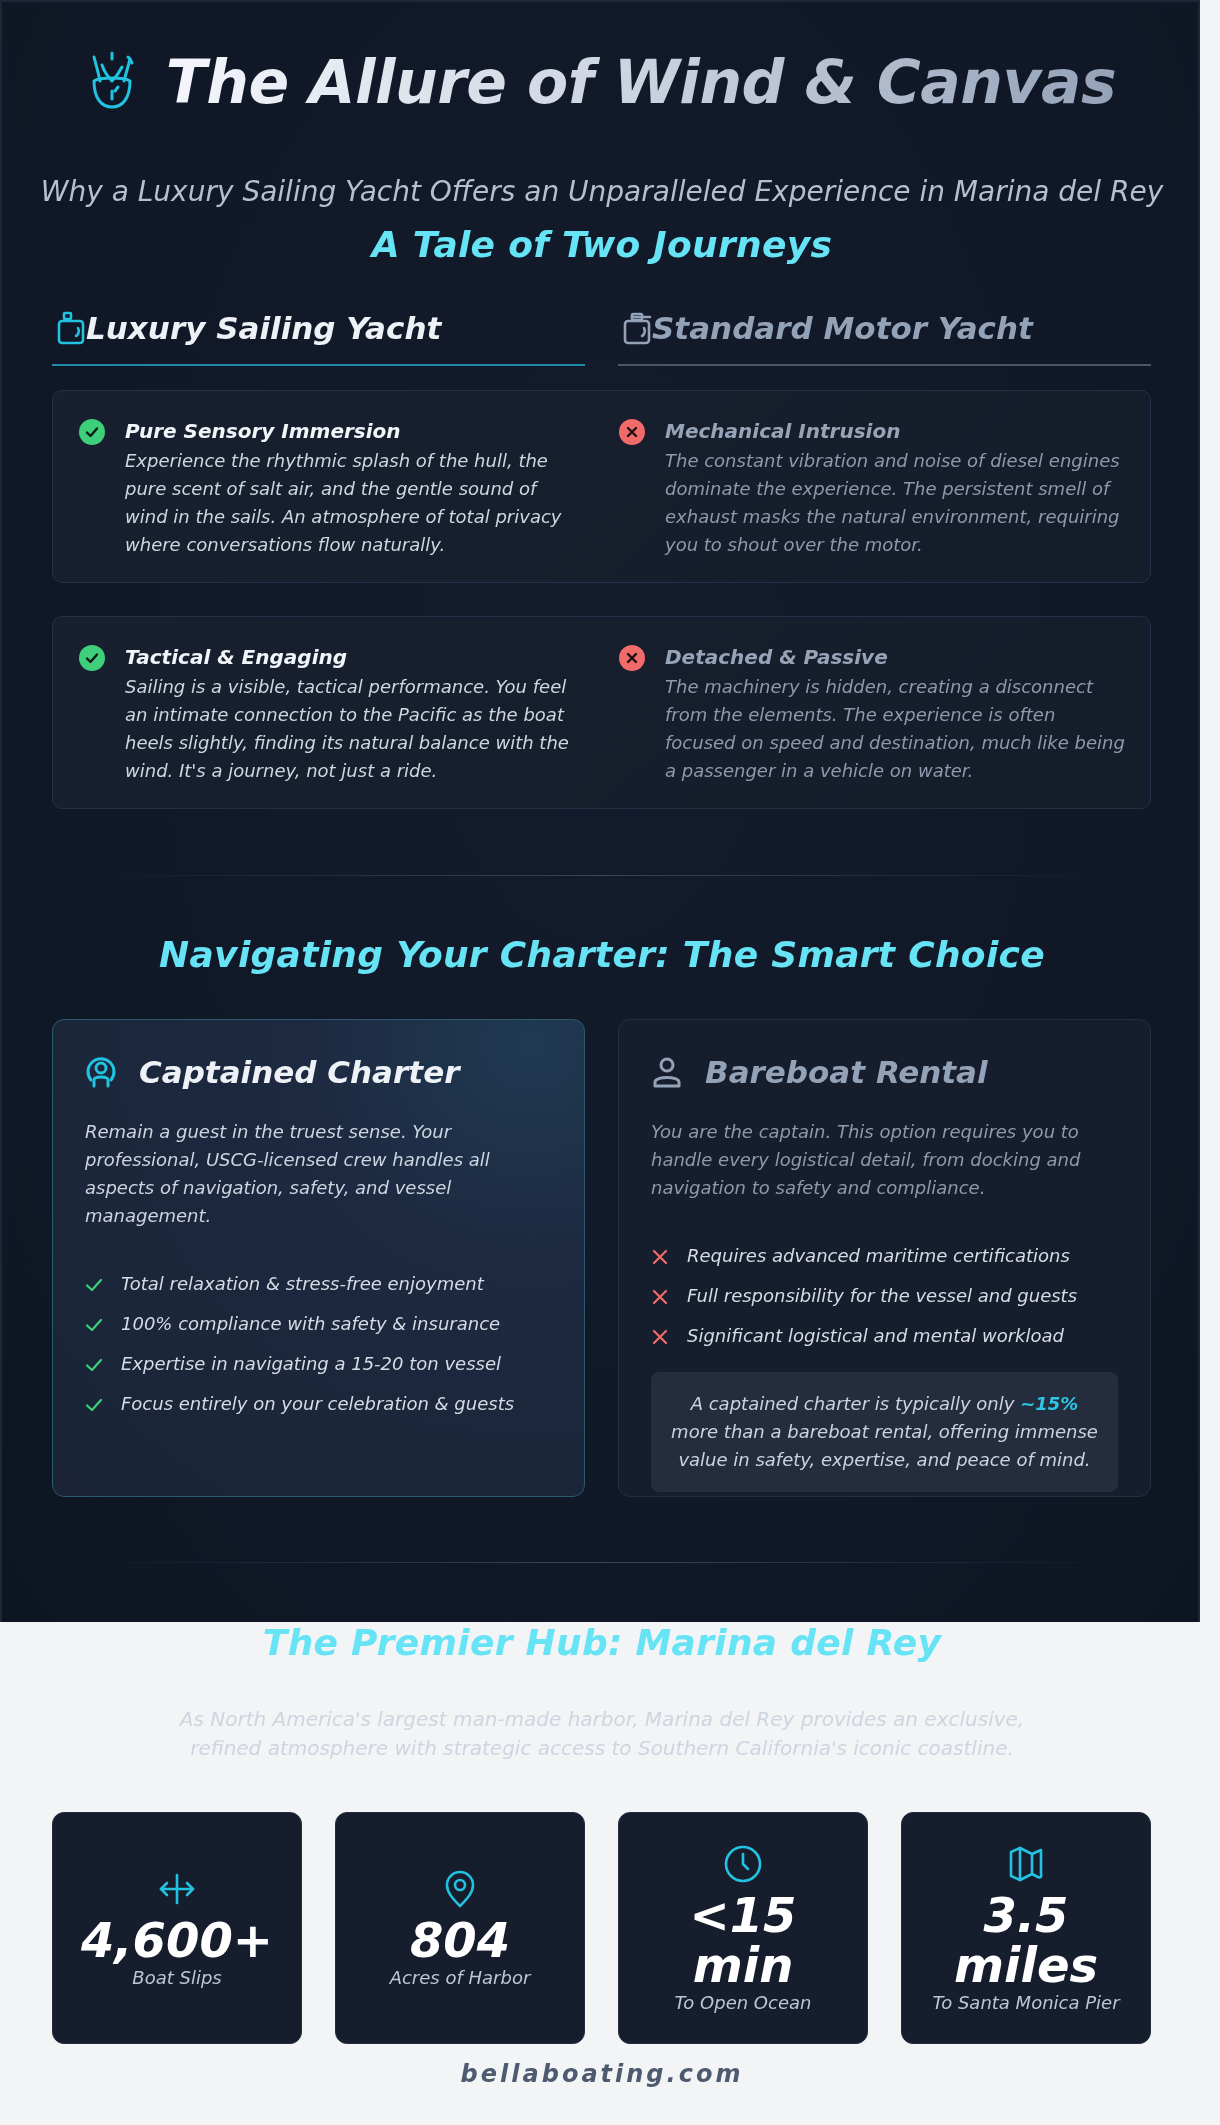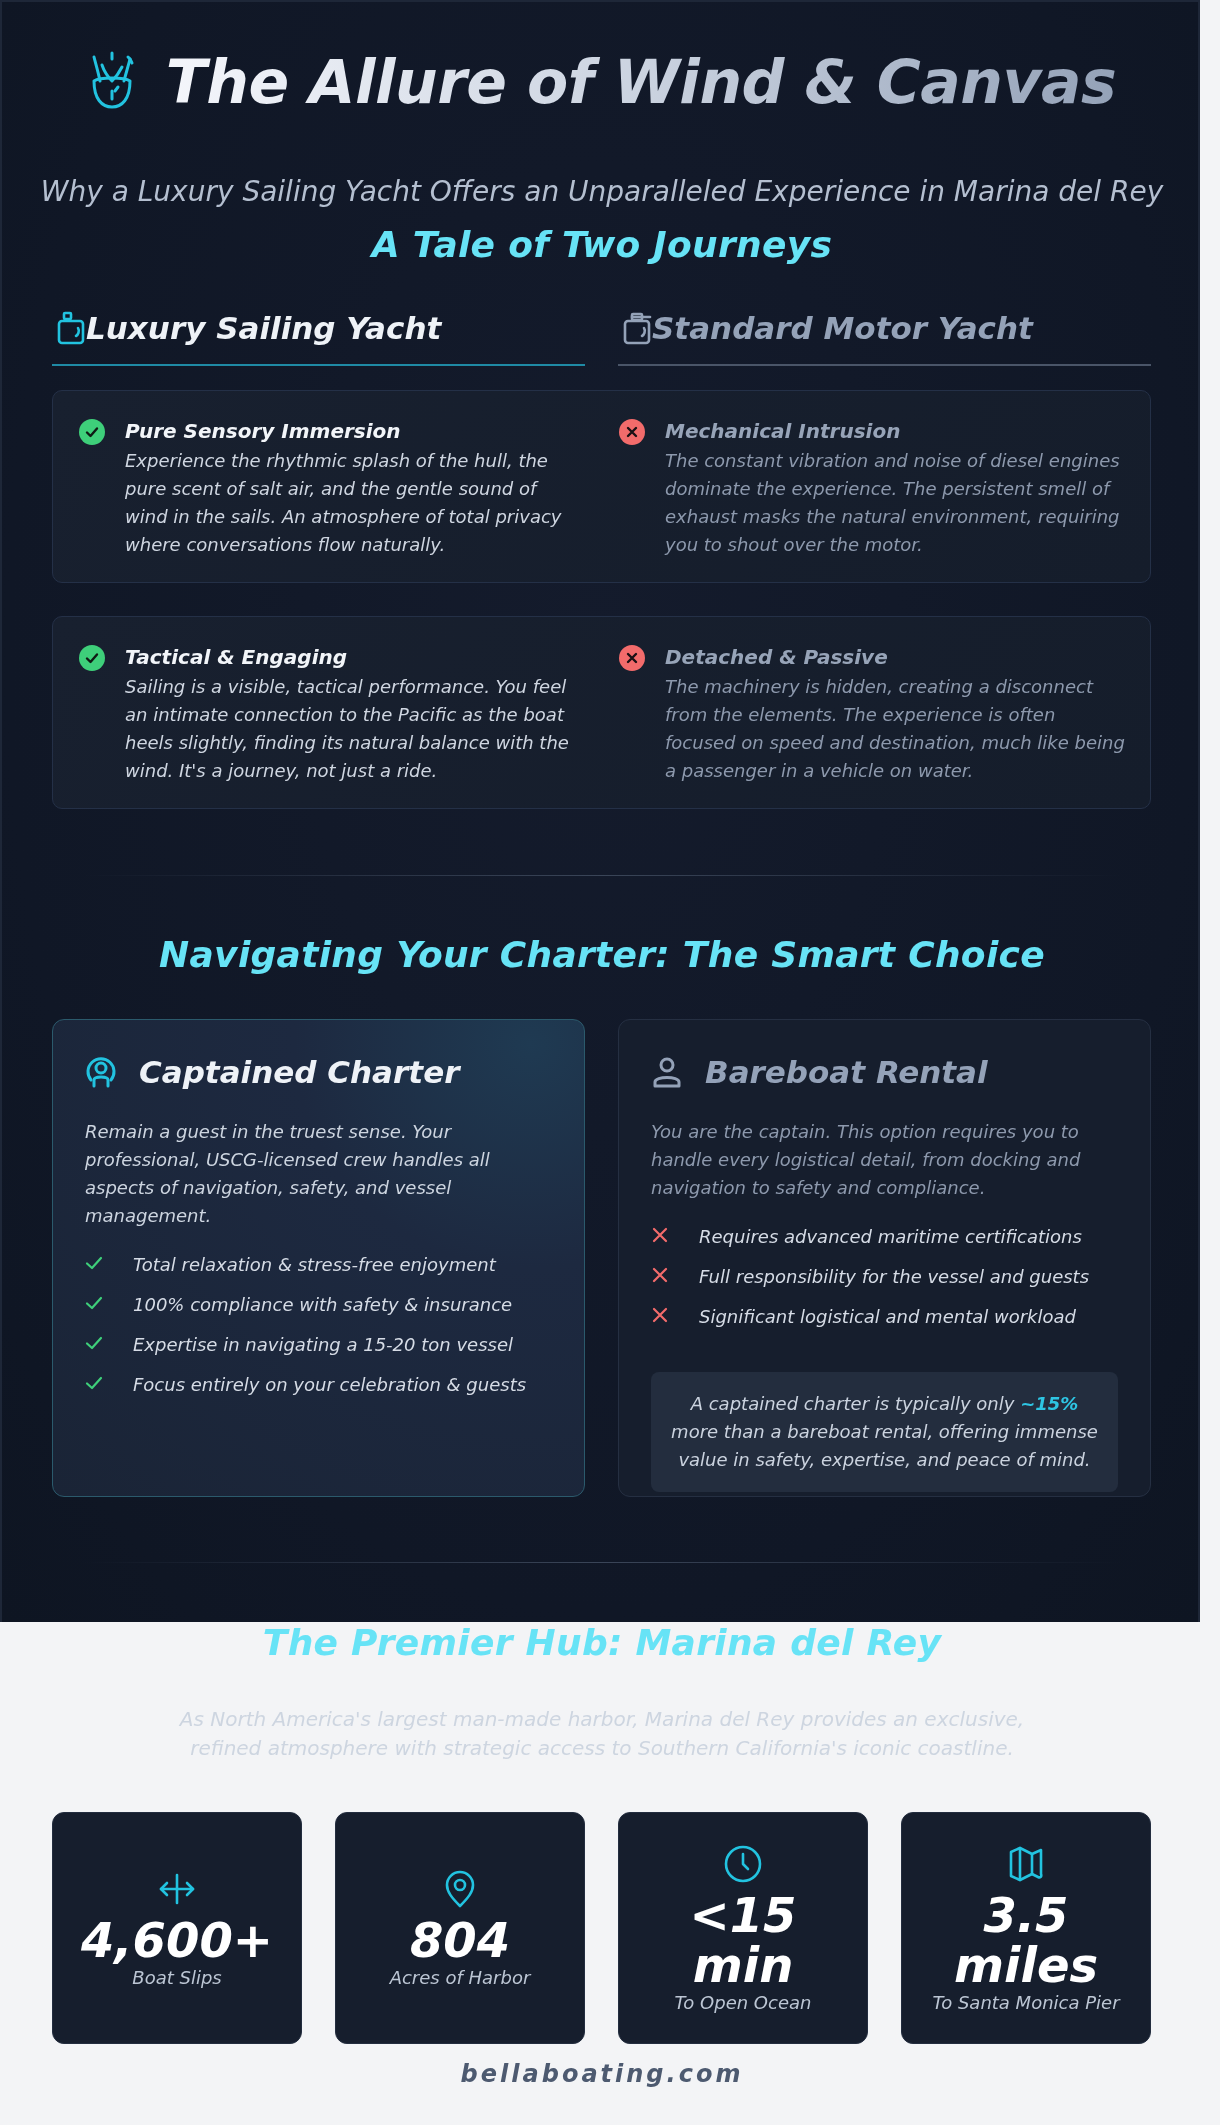--- a/index.html
+++ b/index.html
@@ -52,21 +52,21 @@
   }
   .plan-card.bareboat { background: #161e2d; border: 1px solid #252f42; }
   .plan-head { display: flex; align-items: center; gap: 22px; height: 44px; }
   .plan-head .label { font-size: 31px; font-weight: bold; }
   .captained .plan-head .label { color: #eef2f7; }
   .bareboat .plan-head .label { color: #94a2b8; }
   .plan-desc { font-size: 18px; line-height: 28px; margin-top: 24px; }
   .captained .plan-desc { color: #cdd5e0; }
   .bareboat .plan-desc { color: #8d99ad; }
   .bullets { margin-top: 24px; }
-  .bullet { display: flex; align-items: flex-start; gap: 30px; height: 40px; font-size: 18px; color: #d6dce6; }
+  .bullet { display: flex; align-items: flex-end; gap: 18px; height: 40px; font-size: 18px; color: #d6dce6; }
   .bullet .mark { width: 18px; height: 18px; flex: 0 0 18px; }
   .note {
     margin-top: 26px; background: #232d3e; border-radius: 8px; padding: 18px 20px;
     text-align: center; font-size: 18px; line-height: 28px; color: #cbd3df;
   }
   .note .hl { color: #2ec5e3; font-weight: bold; }
 
   .hub-para { top: 1703px; left: 150px; width: 900px; text-align: center; font-size: 20px; line-height: 29px; color: #cdd5e0; }
 
   .stat {

